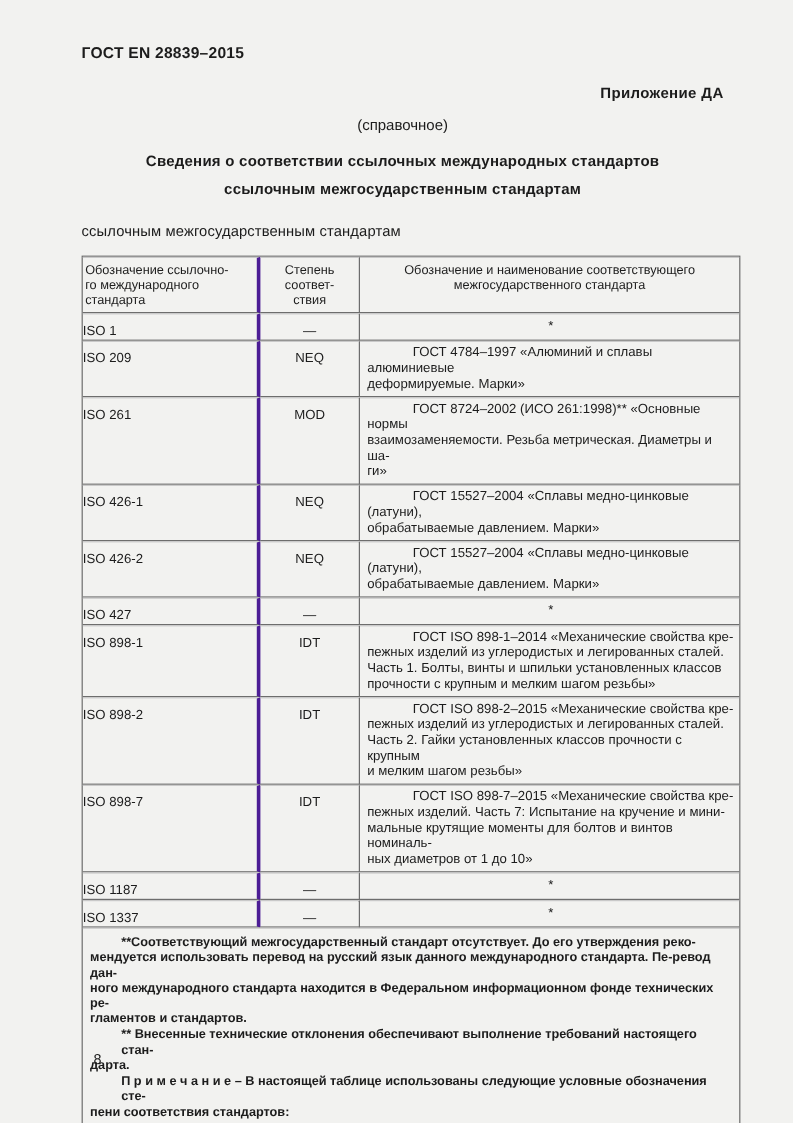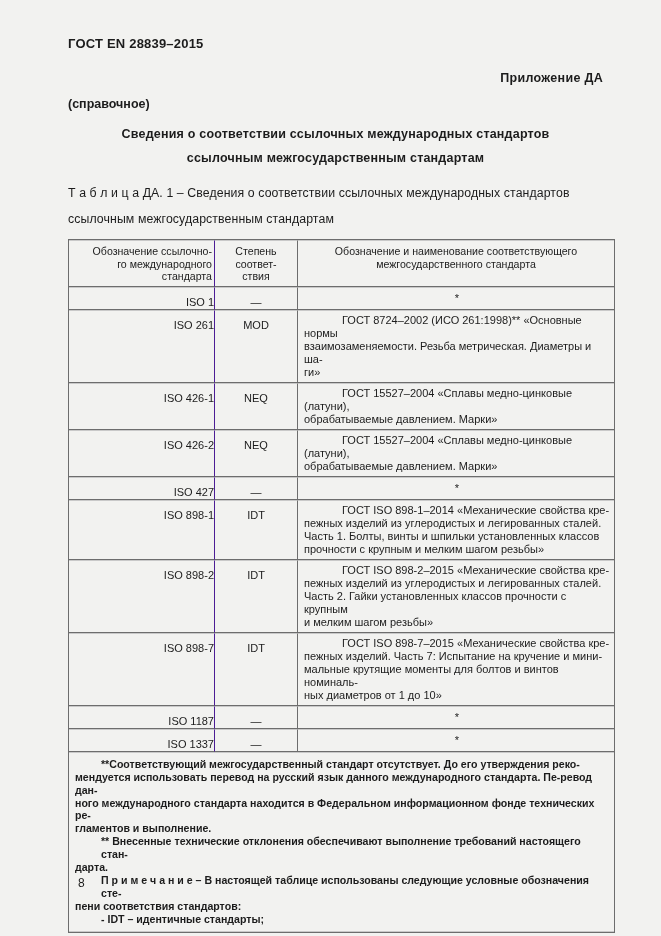--- a/index.html
+++ b/index.html
@@ -14,21 +14,21 @@
   .content{
     position:absolute;left:68px;top:36px;width:535px;
   }
   .doc-number{
     font-size:13px;font-weight:bold;letter-spacing:.2px;
   }
   .appendix-title{
     margin-top:20px;text-align:right;font-size:12.5px;font-weight:bold;letter-spacing:.3px;
   }
   .appendix-sub{
-    margin-top:12px;font-size:12.5px;font-weight:bold;
+    margin-top:12px;text-align:center;font-size:12.5px;font-weight:normal;
   }
   .main-title{
     margin-top:11px;text-align:center;font-size:12.5px;font-weight:bold;line-height:24px;letter-spacing:.2px;
   }
   .caption{
     margin-top:10px;font-size:12.3px;line-height:26px;letter-spacing:.1px;
   }
   table.std{
     margin-top:7px;
     border-collapse:separate;border-spacing:0;
@@ -36,21 +36,21 @@
     border:1px solid #6d6d6d;
     font-size:11px;
   }
   th,td{
     vertical-align:top;
     border-top:1px solid #c9c9c9;
     border-bottom:1px solid #6d6d6d;
     padding:0;
     font-weight:normal;
   }
-  .c1{width:141px;border-right:1px solid #4c1d95;text-align:right;}
+  .c1{width:141px;border-right:3px solid #4c1d95;text-align:left;}
   .c2{width:78px;border-right:1px solid #6d6d6d;text-align:center;}
   .c3{width:312px;}
   thead th{
     font-size:10.6px;line-height:12.6px;
     padding:4px 2px 3px 2px;text-align:center;
   }
   td.c1,td.c2{padding-top:8px;font-size:11px;line-height:13px;}
   td.c3 .g-line{
     padding:0 4px 0 6px;line-height:13px;
   }
@@ -73,21 +73,20 @@
 
 <div class="content">
   <div class="doc-number">ГОСТ EN 28839–2015</div>
   <div class="appendix-title">Приложение ДА</div>
   <div class="appendix-sub">(справочное)</div>
   <div class="main-title">
       <div>Сведения о соответствии ссылочных международных стандартов</div>
       <div>ссылочным межгосударственным стандартам</div>
     </div>
   <div class="caption">
-      <div>Т а б л и ц а  ДА. 1 – Сведения о соответствии ссылочных международных стандартов</div>
       <div>ссылочным межгосударственным стандартам</div>
     </div>
 
   <table class="std">
     <thead>
       <tr>
         <th class="c1">
             <div>Обозначение ссылочно-</div>
             <div>го международного</div>
             <div>стандарта</div>
@@ -105,20 +104,28 @@
     </thead>
     <tbody>
         <tr>
           <td class="c1">ISO 1</td>
           <td class="c2">—</td>
           <td class="c3">
             <div class="g-line g-star">*</div>
           </td>
         </tr>
         <tr>
+          <td class="c1">ISO 209</td>
+          <td class="c2">NEQ</td>
+          <td class="c3">
+            <div class="g-line g-first">ГОСТ 4784–1997 «Алюминий и сплавы алюминиевые</div>
+            <div class="g-line">деформируемые. Марки»</div>
+          </td>
+        </tr>
+        <tr>
           <td class="c1">ISO 261</td>
           <td class="c2">MOD</td>
           <td class="c3">
             <div class="g-line g-first">ГОСТ 8724–2002 (ИСО 261:1998)** «Основные нормы</div>
             <div class="g-line">взаимозаменяемости. Резьба метрическая. Диаметры и ша-</div>
             <div class="g-line">ги»</div>
           </td>
         </tr>
         <tr>
           <td class="c1">ISO 426-1</td>
@@ -188,21 +195,21 @@
           </td>
         </tr>
       </tbody>
     <tfoot>
       <tr>
         <td colspan="3">
           <div id="footnote-box">
               <div class="fn-line fn-indent">**Соответствующий межгосударственный стандарт отсутствует. До его утверждения реко-</div>
               <div class="fn-line">мендуется использовать перевод на русский язык данного международного стандарта. Пе-ревод дан-</div>
               <div class="fn-line">ного международного стандарта находится в Федеральном информационном фонде технических ре-</div>
-              <div class="fn-line">гламентов и выполнение.</div>
+              <div class="fn-line">гламентов и стандартов.</div>
               <div class="fn-line fn-indent">** Внесенные технические отклонения обеспечивают выполнение требований настоящего стан-</div>
               <div class="fn-line">дарта.</div>
               <div class="fn-line fn-indent">П р и м е ч а н и е – В настоящей таблице использованы следующие условные обозначения сте-</div>
               <div class="fn-line">пени соответствия стандартов:</div>
               <div class="fn-line fn-indent">- IDT – идентичные стандарты;</div>
             </div>
         </td>
       </tr>
     </tfoot>
   </table>

